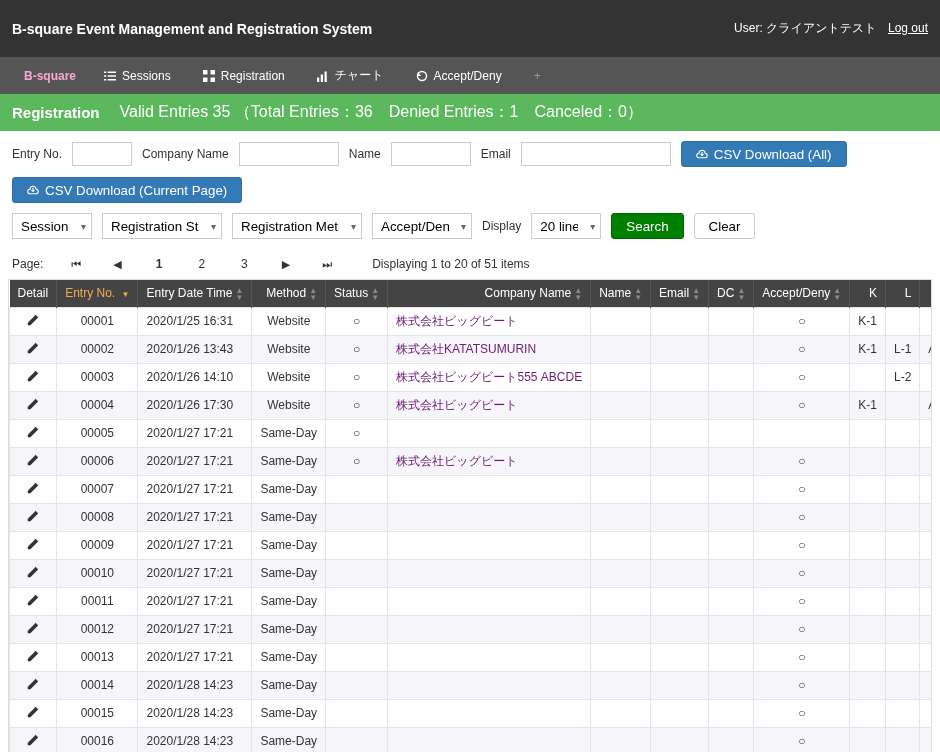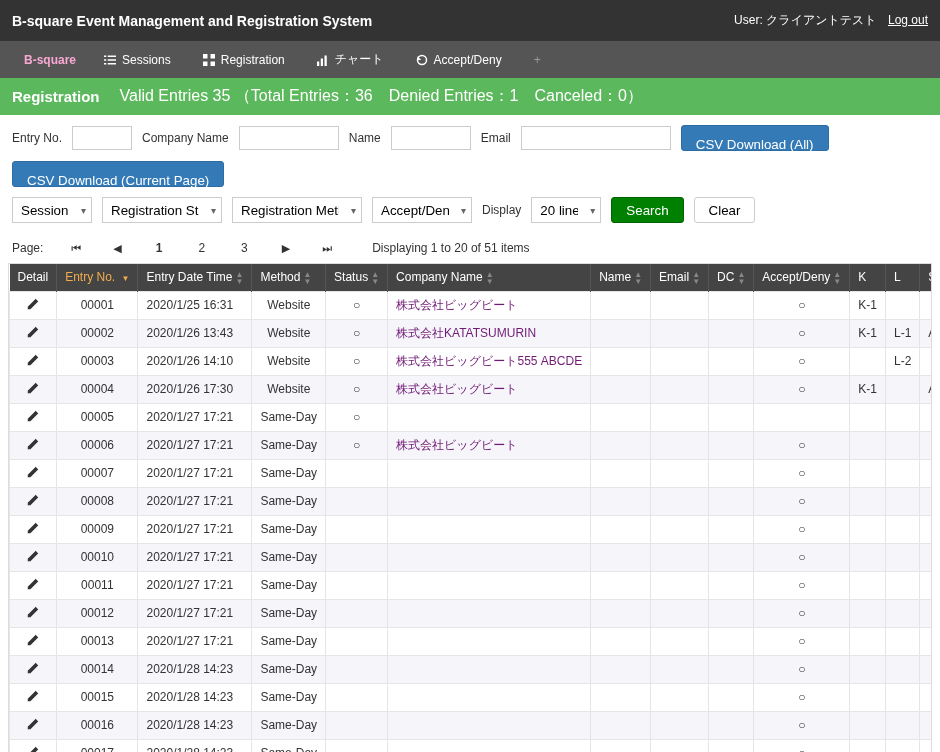--- a/index.html
+++ b/index.html
@@ -1,48 +1,48 @@
 <!DOCTYPE html>
 <html><head>
 <meta charset="utf-8">
 <style>
 * { box-sizing: border-box; margin: 0; padding: 0; }
 body { font-family: Arial, sans-serif; font-size: 12px; background: #fff; color: #333; }
-.header { background: #333; color: #fff; display: flex; justify-content: space-between; align-items: center; padding: 12px 12px; }
+.header { background: #333; color: #fff; display: flex; justify-content: space-between; align-items: center; padding: 20px 12px; }
 .header-title { font-weight: bold; font-size: 14px; }
 .header-user { font-size: 12px; }
 .header-user a { color: #ffffff; text-decoration: underline; margin-left: 8px; }
 .navbar { background: #555; display: flex; align-items: center; padding: 0 12px; }
 .nav-brand { color: #f9a8d4; font-weight: bold; padding: 10px 12px; }
 .nav-item { color: #fff; padding: 10px 16px; cursor: pointer; display: flex; align-items: center; gap: 6px; }
 .nav-icon { display: inline-block; width: 12px; height: 12px; }
 .subheader { background: #5cb85c; color: #fff; padding: 8px 12px; display: flex; align-items: center; gap: 20px; }
 .subheader-title { font-weight: bold; font-size: 15px; }
 .subheader-stats { font-size: 16px; }
 .filters { padding: 10px 12px; display: flex; align-items: center; gap: 10px; flex-wrap: wrap; }
 .filter-label { font-size: 12px; }
 .filter-input { border: 1px solid #ccc; padding: 4px 6px; height: 24px; }
 .filter-input.sm { width: 60px; }
 .filter-input.md { width: 100px; }
 .filter-input.lg { width: 150px; }
 .btn { padding: 5px 14px; border: 1px solid #ccc; background: #fff; cursor: pointer; border-radius: 3px; height: 26px; display: inline-flex; align-items: center; gap: 6px; }
-.btn-primary { background: #337ab7; color: #fff; border-color: #2e6da4; flex-direction: column; }
+.btn-primary { background: #337ab7; color: #fff; border-color: #2e6da4; }
 .btn-success { background: #008000; color: #fff; border-color: #006400; }
 .filters2 { padding: 0 12px 10px; display: flex; align-items: center; gap: 10px; }
 .select { border: 1px solid #ccc; padding: 4px 22px 4px 8px; height: 26px; background: #fff; appearance: none; position: relative; }
 .select-wrap { position: relative; display: inline-block; }
 .select-wrap::after { content: "▾"; position: absolute; right: 6px; top: 50%; transform: translateY(-50%); pointer-events: none; font-size: 10px; color: #666; }
 .pager { padding: 6px 12px; display: flex; align-items: center; gap: 24px; font-size: 12px; }
 .pager-btn { cursor: pointer; padding: 2px 4px; color: #333; font-size: 11px; }
 .pager-page { padding: 2px 6px; cursor: pointer; }
 .pager-page.active { font-weight: bold; }
 .pager-info { margin-left: 12px; }
 .table-container { overflow-x: auto; margin: 0 8px; border: 1px solid #ddd; }
 table { border-collapse: collapse; width: 100%; min-width: 920px; }
-th { background: #444; color: #fff; padding: 6px 8px; text-align: left; font-weight: normal; font-size: 12px; border-right: 1px solid #555; position: relative; white-space: nowrap; }
+th { background: #444; color: #fff; padding: 6px 8px; text-align: right; font-weight: normal; font-size: 12px; border-right: 1px solid #555; position: relative; white-space: nowrap; }
 th.sorted { color: #f0ad4e; }
 th .sort { font-size: 8px; margin-left: 3px; color: #888; display: inline-block; vertical-align: middle; line-height: 7px; }
 th.sorted .sort { color: #f0ad4e; }
 td { padding: 5px 8px; border: 1px solid #e5e5e5; font-size: 12px; white-space: nowrap; }
 tr:nth-child(even) td { background: #f5f5fa; }
 .edit-icon { width: 14px; height: 14px; cursor: pointer; }
 .col-detail { width: 40px; text-align: center; }
 .col-entry { width: 60px; text-align: center; }
 .col-date { width: 110px; }
 .col-method { width: 65px; text-align: center; }

